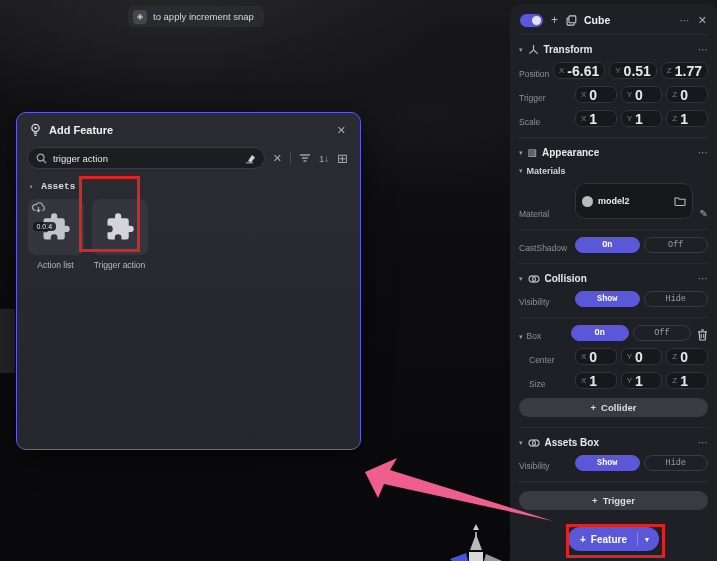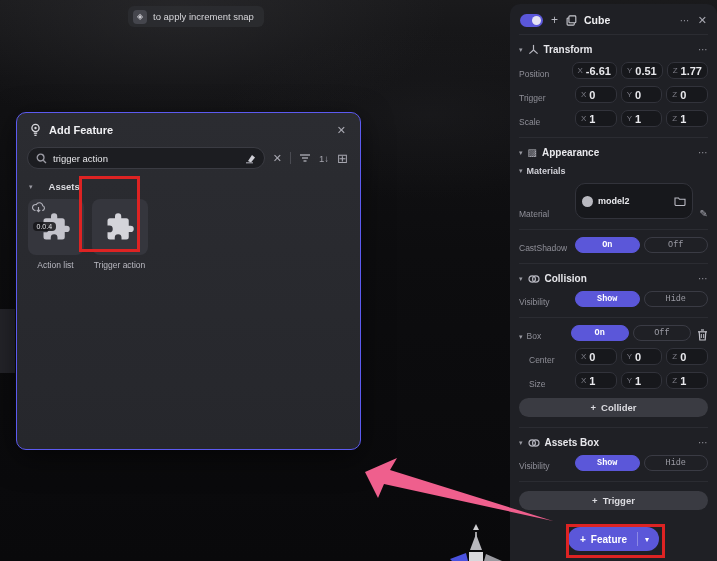--- a/index.html
+++ b/index.html
@@ -27,21 +27,21 @@
   .modal-head { display:flex; align-items:center; gap:7px; padding:10px 14px 6px 12px; }
   .modal-title { font-size:11px; font-weight:bold; color:#f0f0f3; flex:1; }
   .icon-btn { color:#a9a9b2; font-size:11px; cursor:pointer; line-height:1; background:none; border:none; }
   .search-row { display:flex; align-items:center; gap:8px; padding:4px 12px 0 10px; }
   .search-pill { flex:1; height:22px; border-radius:11px; background:#1c1d21; border:1px solid #3a3b42;
     display:flex; align-items:center; gap:6px; padding:0 8px; }
   .search-pill input { flex:1; background:transparent; border:none; outline:none; color:#e7e7ea; font-size:9.5px;
     font-family:"Liberation Sans","DejaVu Sans",sans-serif; }
   .v-div { width:1px; height:12px; background:#4a4b52; }
   .tool-ic { color:#a6a6af; font-size:11px; display:flex; align-items:center; }
-  .assets-label-row { display:flex; align-items:center; gap:16px; padding:12px 0 0 12px; }
+  .assets-label-row { display:flex; align-items:center; gap:8px; padding:12px 0 0 12px;font-family:Liberation Mono, monospace; }
   .chev { color:#9a9aa2; font-size:7px; }
   .assets-label { font-size:9.5px; font-weight:bold; color:#dcdce0; }
   .cards { display:flex; gap:7px; padding:7px 0 0 10px; }
   .card { width:57px; display:flex; flex-direction:column; align-items:center; }
   .card-tile { position:relative; width:56px; height:56px; background:#35363d; border-radius:8px;
     display:flex; align-items:center; justify-content:center; cursor:pointer; }
   .card-name { margin-top:5px; font-size:8.5px; color:#b8b8c0; text-align:center; white-space:nowrap; }
   .ver-badge { position:absolute; left:5px; top:23px; background:rgba(20,20,24,.85); color:#e8e8ec;
     font-size:7px; padding:1px 4px; border-radius:4px; }
   .cloud { position:absolute; left:4px; top:3px; color:#b3b3bc; }
@@ -58,21 +58,21 @@
   .sec-head { display:flex; align-items:center; gap:5px; margin-top:9px; }
   .sec-title { font-size:10px; font-weight:bold; color:#e8e8ec; flex:1; }
   .sec-ic { color:#b9b9c2; font-size:10px; display:flex; }
   .dots { color:#8e8e97; font-size:10px; cursor:pointer; }
   .row { display:flex; align-items:flex-end; margin-top:7px; }
   .lbl { width:56px; font-size:8.5px; color:#8f8f98; }
   .fields { display:flex; gap:4px; flex:1; }
   .fld { flex:1; height:17px; background:#17181c; border:1px solid #32333b; border-radius:7px;
     display:flex; align-items:center; gap:3px; padding:0 5px; cursor:text; }
   .fld .ax { font-size:8px; color:#7c7c86; }
-  .fld .val { font-size:11px; font-weight:bold; color:#e9e9ed; }
+  .fld .val { font-size:14px; font-weight:bold; color:#e9e9ed; }
   .seg { display:flex; gap:4px; flex:1; }
   .seg .opt { flex:1; height:16px; border-radius:9px; font-size:8.5px; display:flex; align-items:center;
     justify-content:center; color:#9b9ba4; border:1px solid #3a3b44; background:transparent; cursor:pointer;
     font-family:Liberation Mono, monospace; }
   .seg .opt.active { background:#5b57d9; border-color:#5b57d9; color:#fff; font-weight:bold; }
   .divider { height:1px; background:#2b2c32; margin-top:10px; }
   .sub-row { display:flex; align-items:center; gap:4px; margin-top:8px; }
   .sub-title { font-size:9px; font-weight:bold; color:#cfcfd6; }
   .mat-pill { flex:1; height:36px; background:#17181c; border:1px solid #32333b; border-radius:10px;
     display:flex; align-items:center; gap:5px; padding:0 6px; cursor:pointer; }

